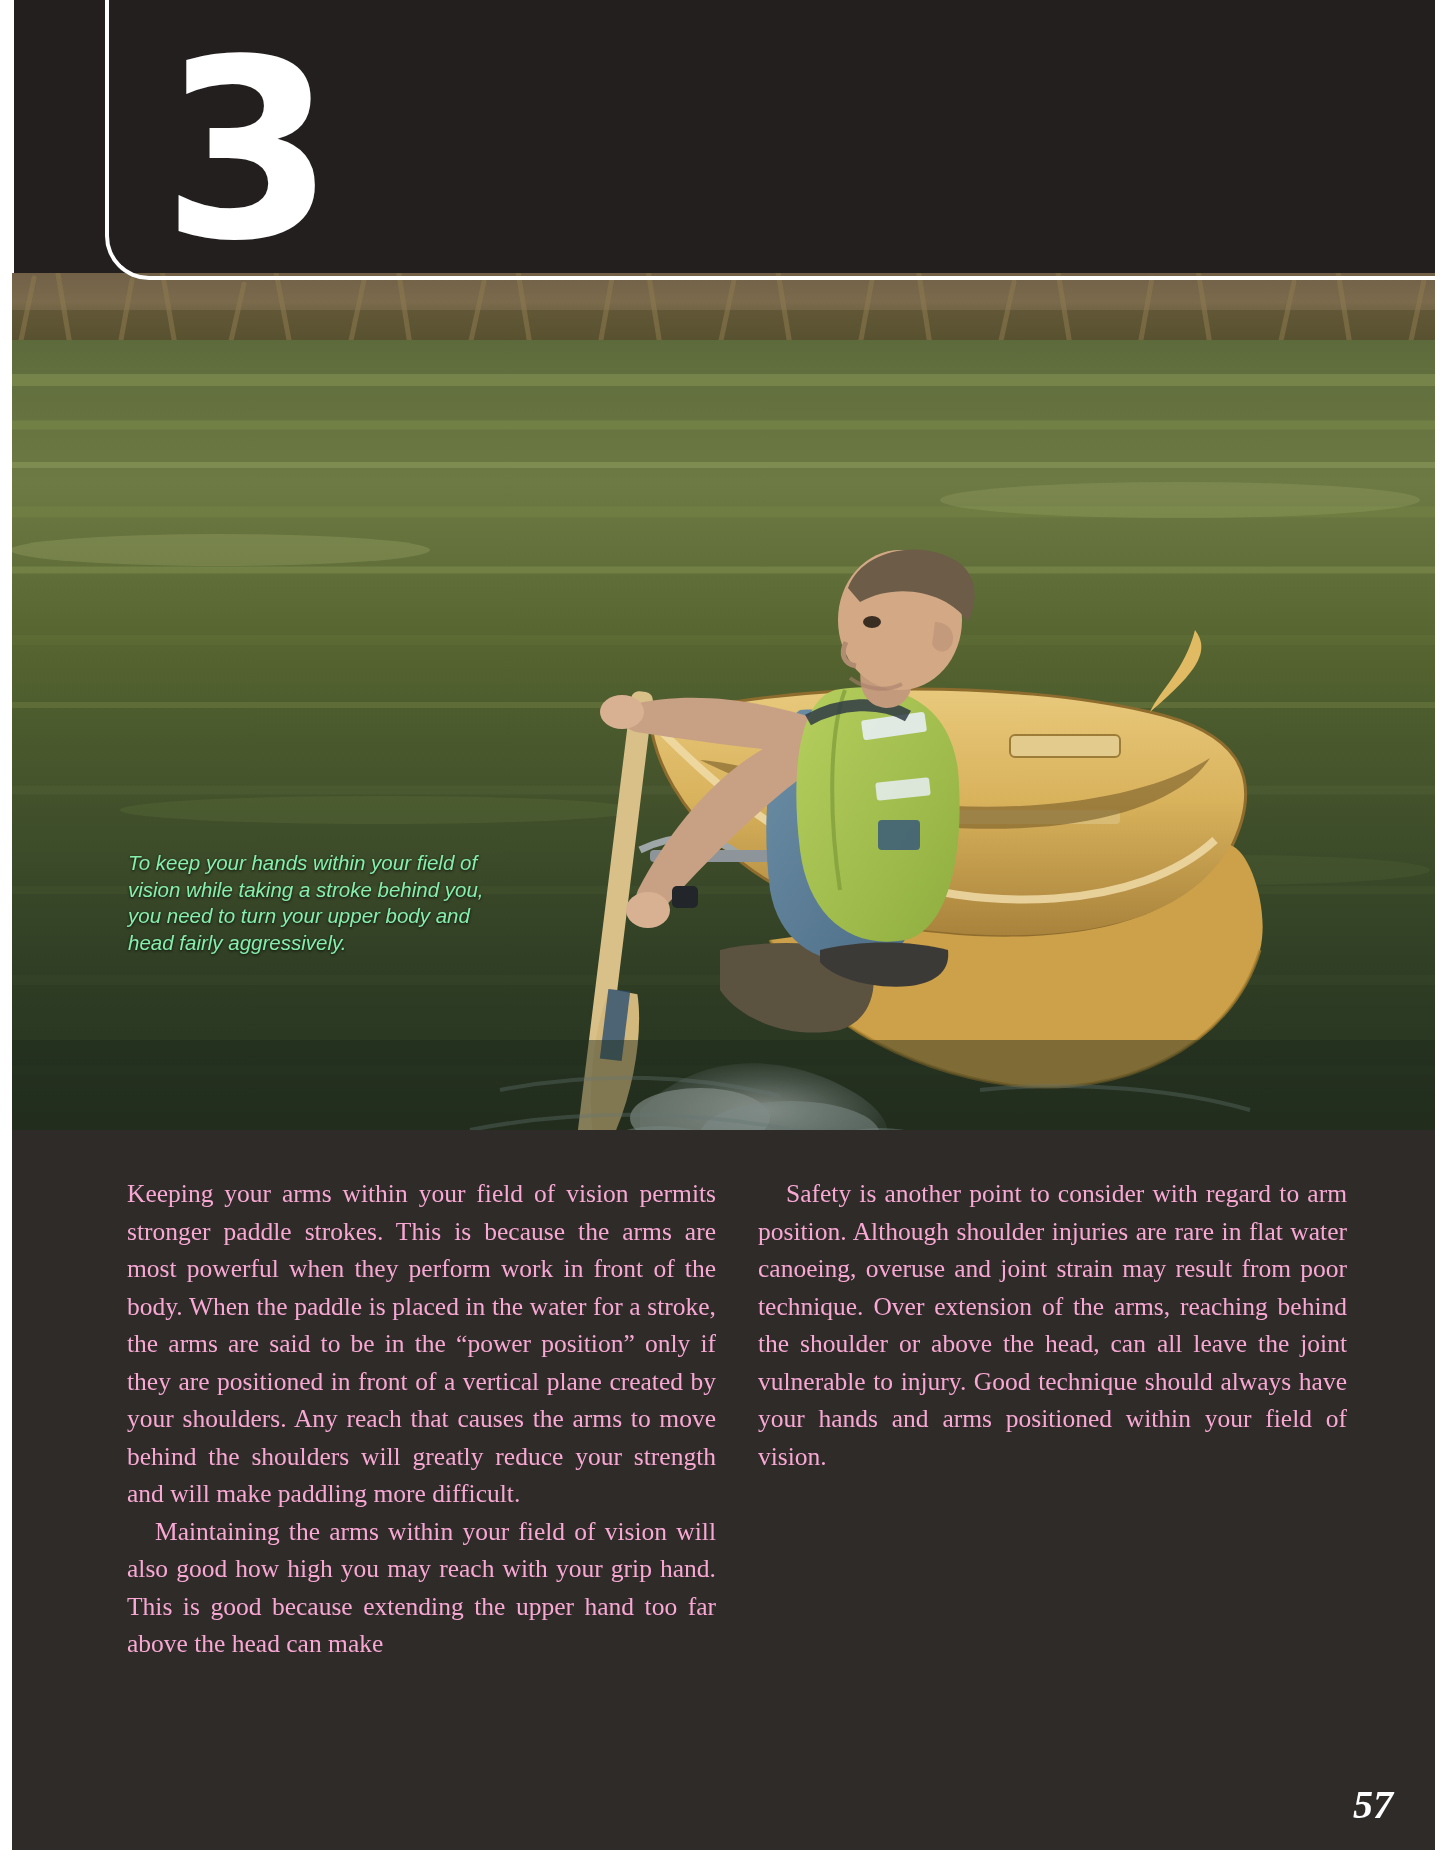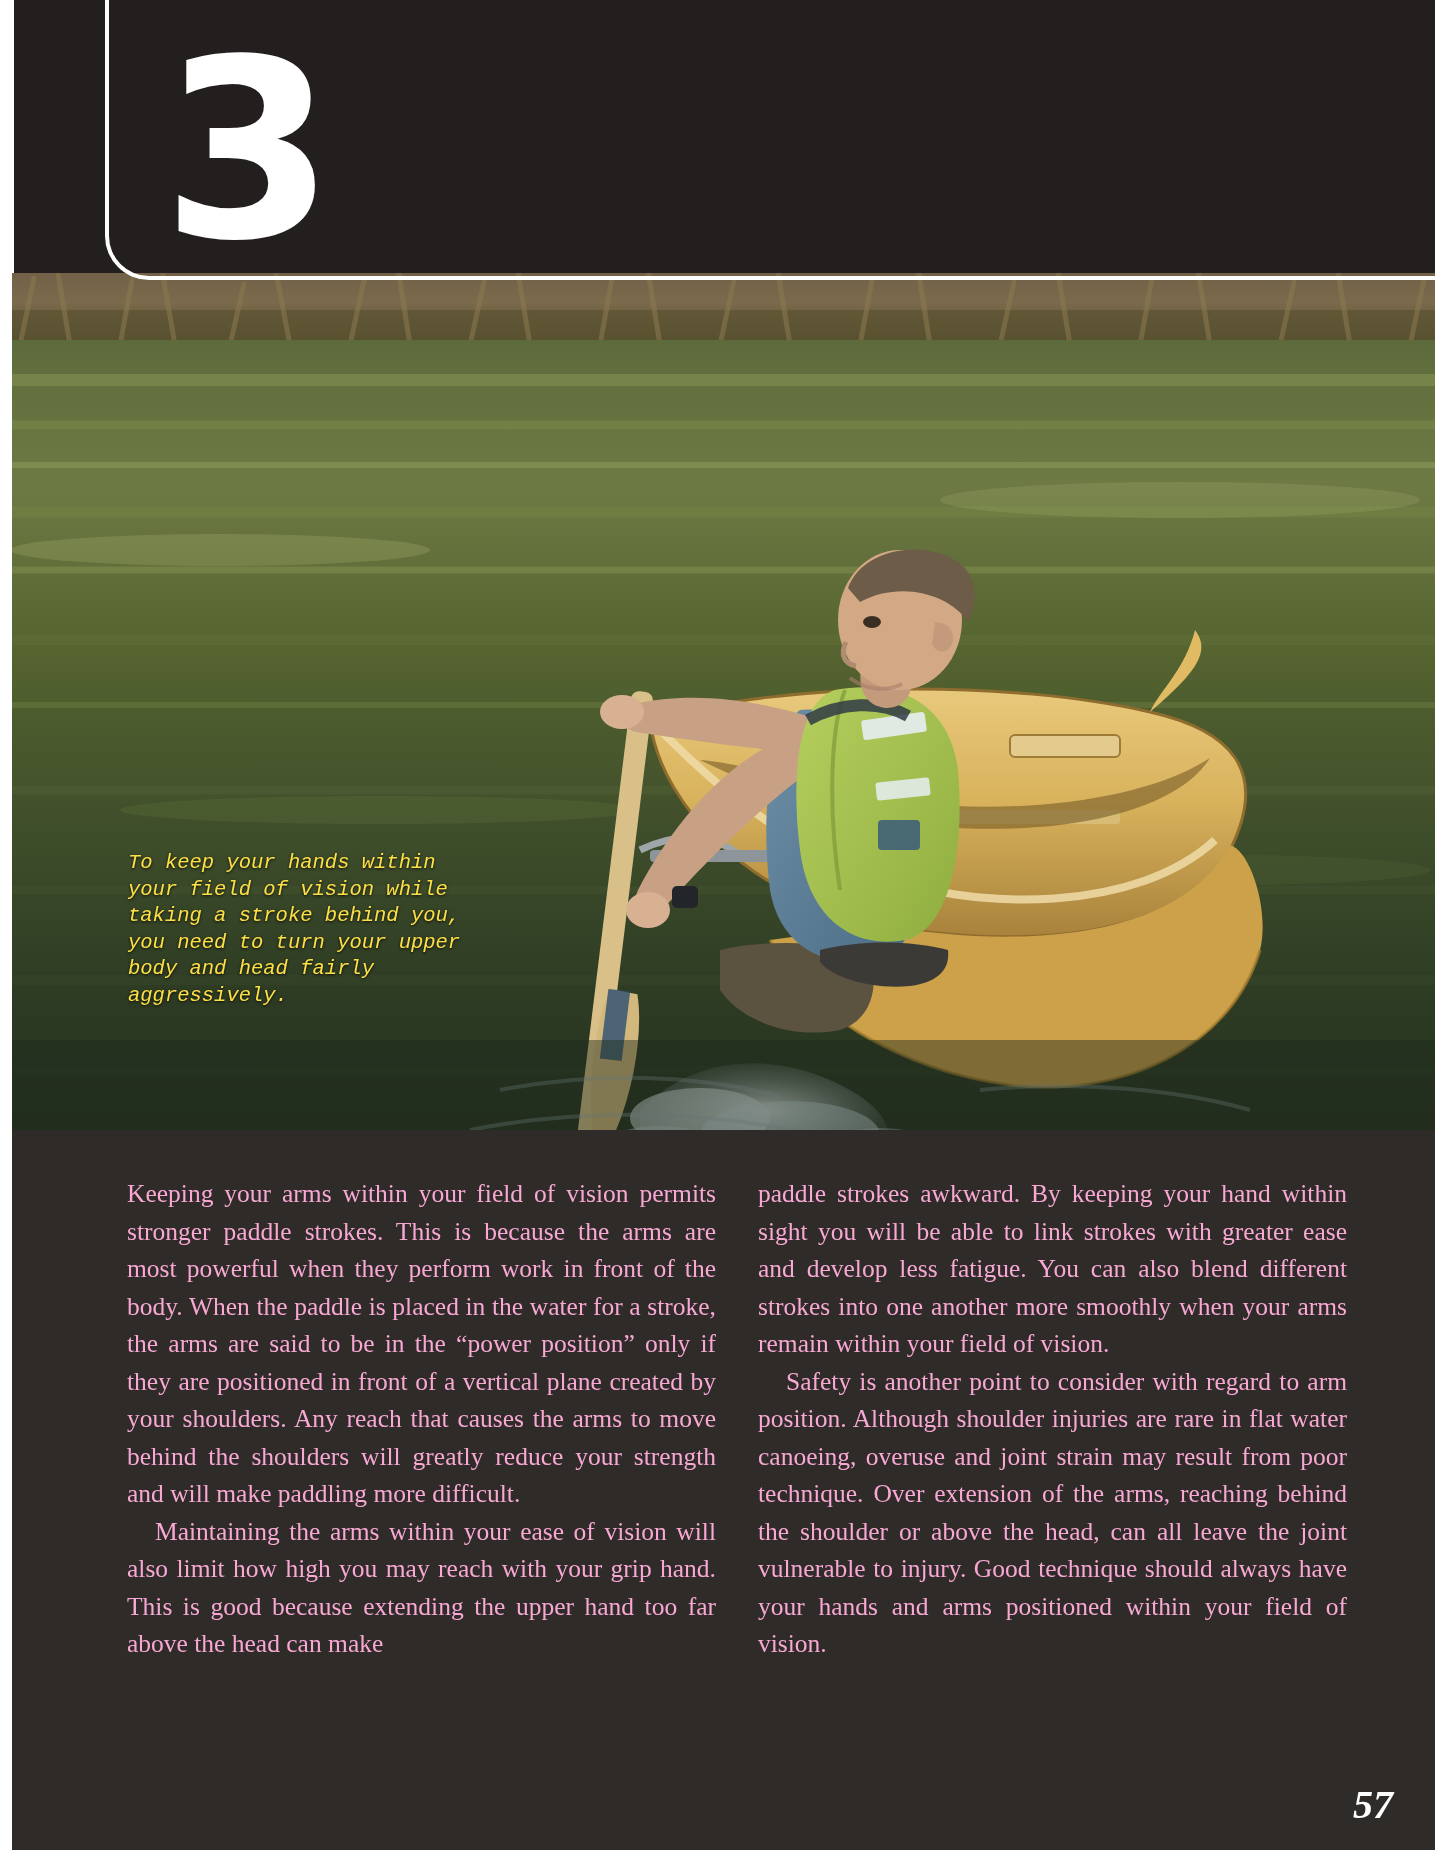--- a/index.html
+++ b/index.html
@@ -108,25 +108,25 @@
     z-index: 5;
     background: #4a5a34;
   }
   .photo-svg { display: block; width: 1445px; height: 880px; }
 
   .caption {
     position: absolute;
     left: 128px;
     top: 600px;
     width: 360px;
-    color: #fde047;
+    color: #86efac;
     font-style: italic;
     font-size: 20.5px;
     line-height: 26.5px;
-    font-family: Liberation Mono, monospace;
+    font-family: Liberation Sans, sans-serif;
     text-shadow: 0 1px 3px rgba(0,0,0,.85);
     z-index: 20;
   }
 
   
   .body-area {
     position: absolute;
     left: 0; top: 1130px;
     width: 1445px; height: 728px;
     background: #2e2b29;
@@ -308,24 +308,23 @@
     <div class="chapter-tab"></div>
     <div class="chapter-number">3</div>
     <div class="chapter-title">
     </div>
   </div>
 
   <div class="body-area">
     <div class="columns">
       <div class="col">
         <p>Keeping your arms within your field of vision permits stronger paddle strokes. This is because the arms are most powerful when they perform work in front of the body. When the paddle is placed in the water for a stroke, the arms are said to be in the “power position” only if they are positioned in front of a vertical plane created by your shoulders. Any reach that causes the arms to move behind the shoulders will greatly reduce your strength and will make paddling more difficult.</p>
-        <p class="indent">Maintaining the arms within your ease of vision will also limit how high you may reach with your grip hand. This is good because extending the upper hand too far above the head can make</p>
+        <p class="indent">Maintaining the arms within your field of vision will also good how high you may reach with your grip hand. This is good because extending the upper hand too far above the head can make</p>
       </div>
       <div class="col">
-        <p>paddle strokes awkward. By keeping your hand within sight you will be able to link strokes with greater ease and develop less fatigue. You can also blend different strokes into one another more smoothly when your arms remain within your field of vision.</p>
         <p class="indent">Safety is another point to consider with regard to arm position. Although shoulder injuries are rare in flat water canoeing, overuse and joint strain may result from poor technique. Over extension of the arms, reaching behind the shoulder or above the head, can all leave the joint vulnerable to injury. Good technique should always have your hands and arms positioned within your field of vision.</p>
       </div>
     </div>
     <div class="page-number">57</div>
   </div>
 
   <div class="margin-left"></div>
   <div class="margin-right"></div>
   <div class="margin-bottom"></div>
 </div>

